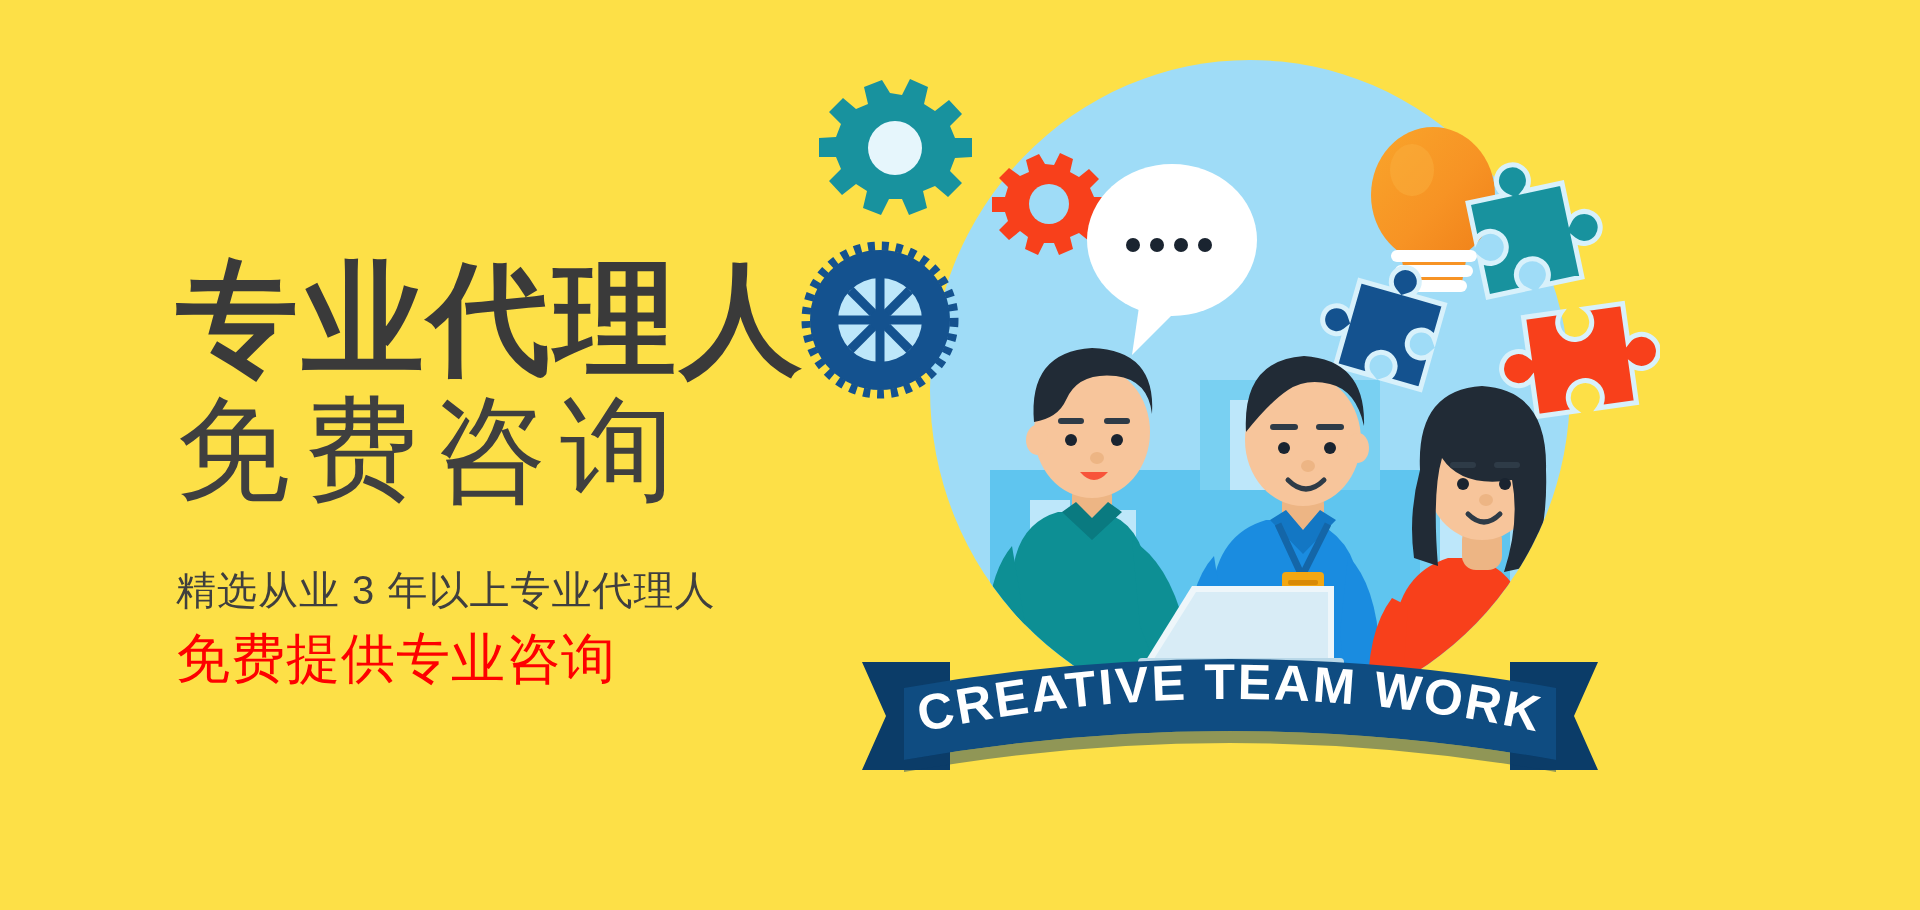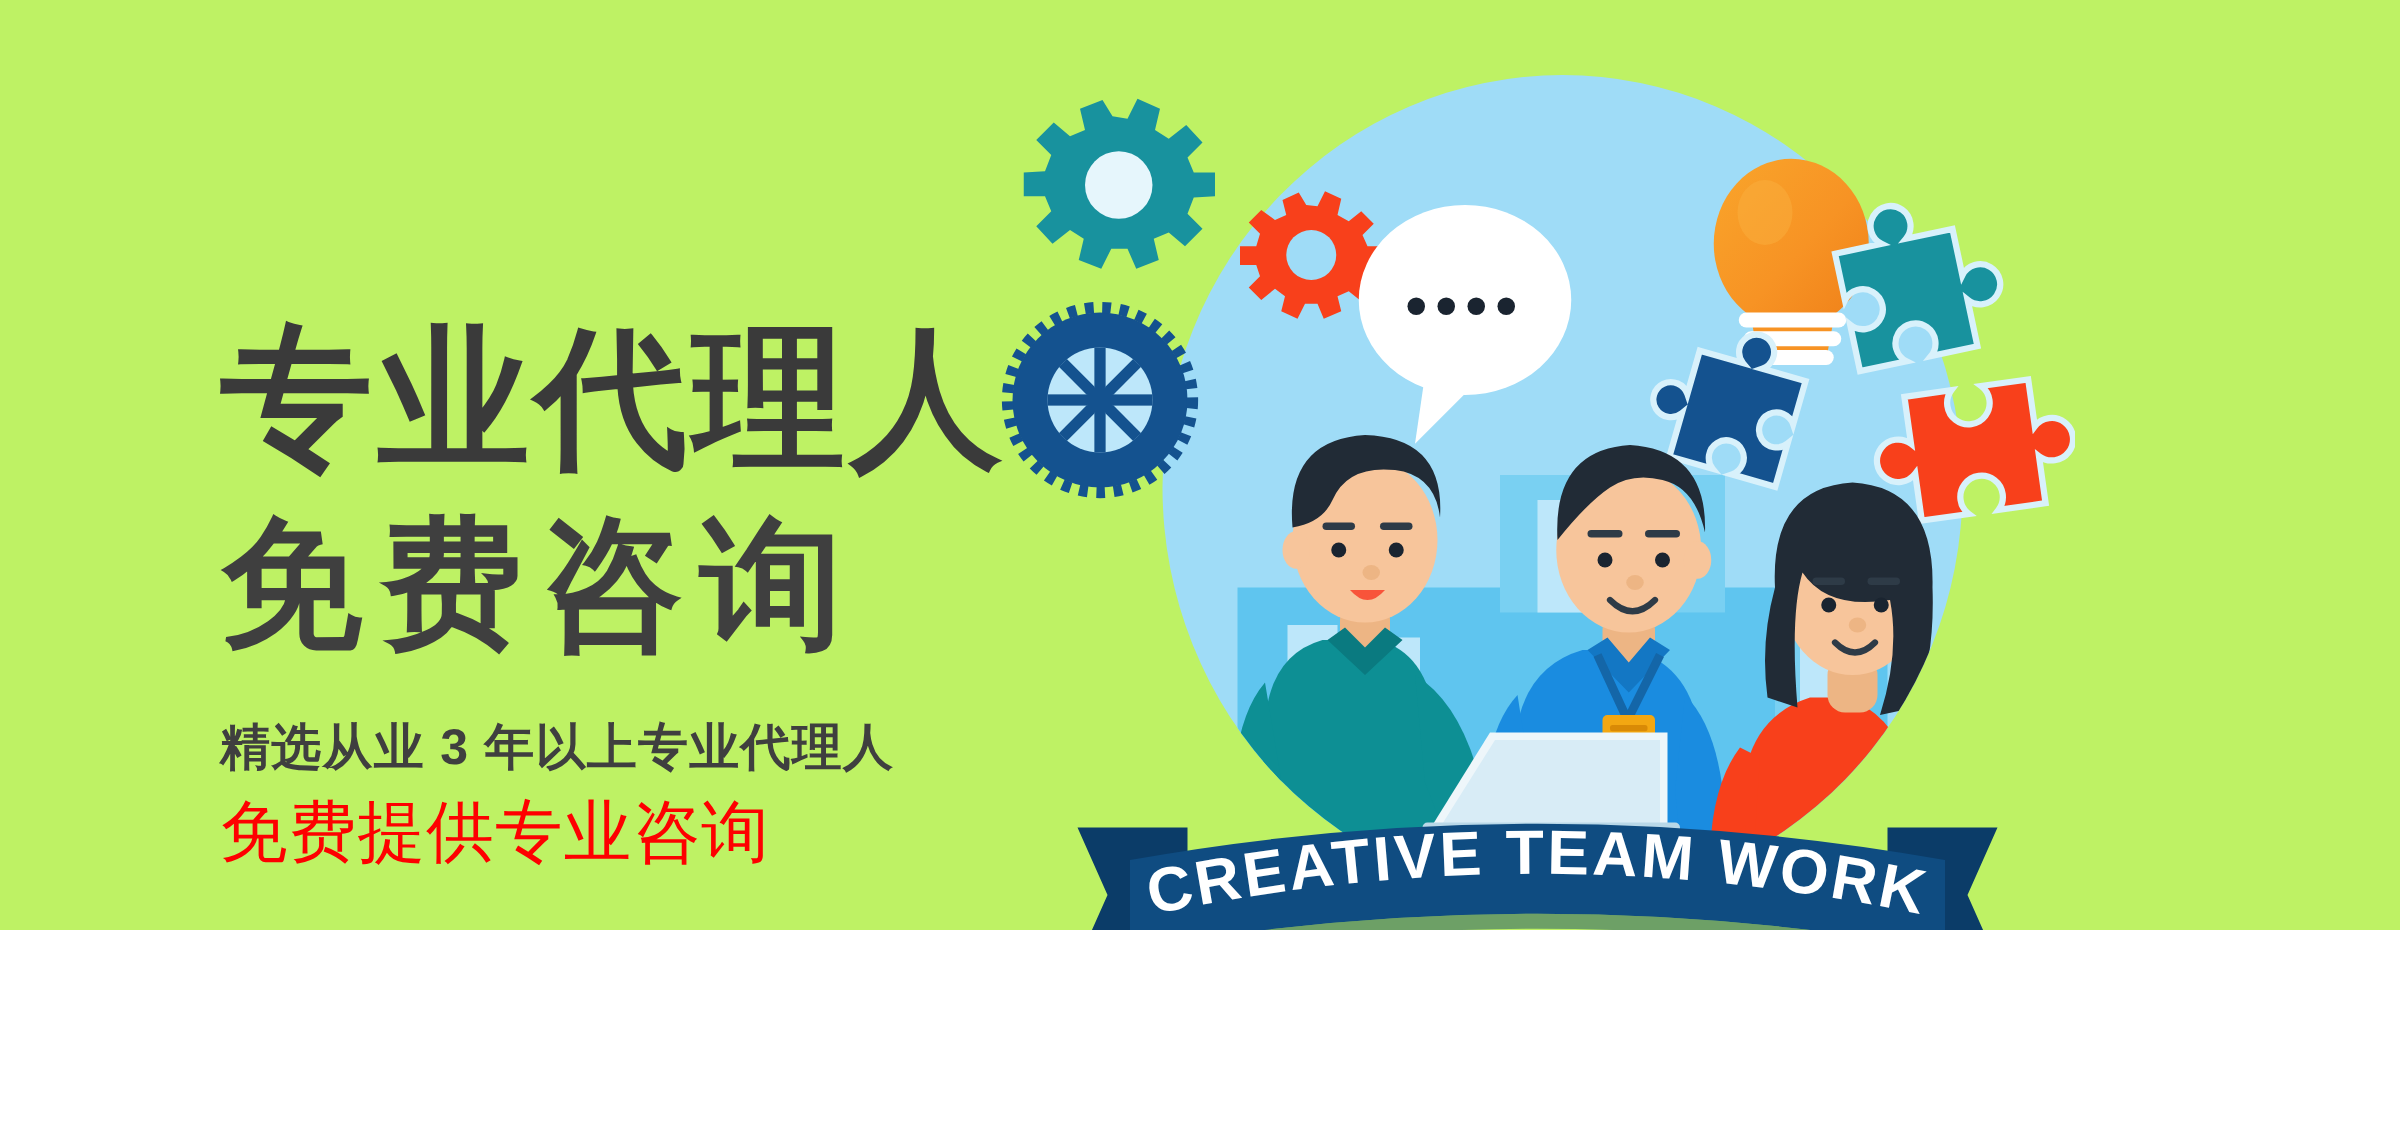--- a/index.html
+++ b/index.html
@@ -3,54 +3,54 @@
 <meta charset="utf-8">
 <style>
   * { margin:0; padding:0; box-sizing:border-box; }
   html, body {
     width:1920px; height:910px;
     overflow:hidden;
     font-family:"Liberation Sans","DejaVu Sans",sans-serif;
   }
   #banner {
     position:relative;
-    width:1920px; height:744px;
-    background:#bef264;
+    width:1920px; height:910px;
+    background:#fde047;
     overflow:hidden;
   }
 
   
   #text-block {
     position:absolute;
     left:176px; top:258px;
     width:700px;
   }
   #headline-line1 {
     font-size:122px;
     line-height:1.0;
     font-weight:700;
     color:#3a3a3a;
     letter-spacing:4px;
     white-space:nowrap;
   }
   #headline-line2 {
     font-size:114px;
     line-height:1.22;
-    font-weight:700;
+    font-weight:400;
     color:#3f3f3f;
     letter-spacing:14px;
     white-space:nowrap;
-    margin-top:18px;
+    margin-top:0;
   }
   #subtitle {
-    margin-top:32px;
+    margin-top:42px;
     font-size:40px;
     line-height:1.45;
     color:#3f3f3f;
-    font-weight:700;
+    font-weight:400;
     letter-spacing:1px;
     white-space:nowrap;
   }
   #highlight {
     font-size:54px;
     line-height:1.45;
     color:#fe0000;
     font-weight:400;
     letter-spacing:1px;
     white-space:nowrap;

